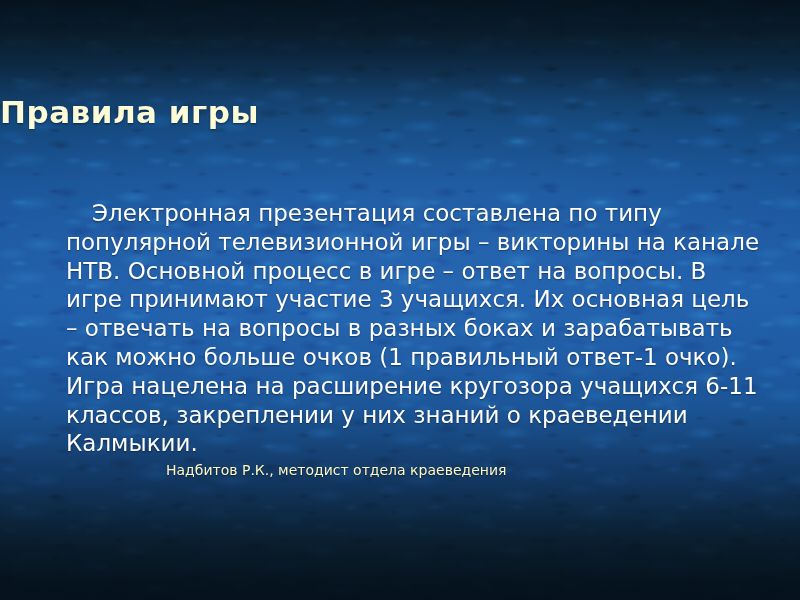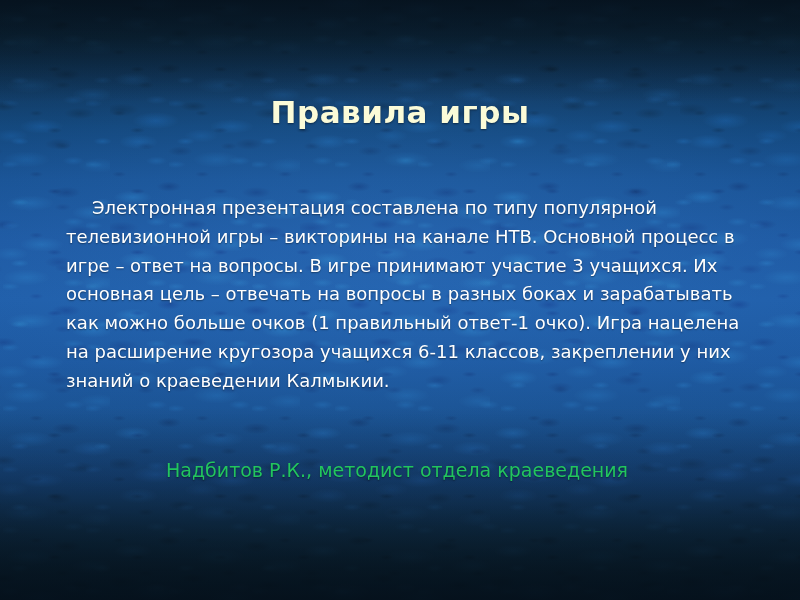--- a/index.html
+++ b/index.html
@@ -118,48 +118,47 @@
     position: absolute;
     inset: 0;
     z-index: 10;
   }
 
   #slide-title {
     position: absolute;
     left: 0;
     right: 0;
     top: 74px;
-    text-align: center;
     color: #fbfbd8;
     font-size: 31px;
     font-weight: 600;
     letter-spacing: 0.5px;
     line-height: 1.1;
     text-shadow: 0 1px 2px rgba(0,0,0,0.45);
   }
 
   #body-paragraph {
     position: absolute;
     left: 66px;
     top: 176px;
     width: 700px;
     color: #ffffff;
-    font-size: 18px;
+    font-size: 23px;
     line-height: 28.8px;
     text-indent: 26px;
     text-align: left;
     text-shadow: 0 1px 1.5px rgba(0,0,0,0.40);
   }
 
   #attribution {
     position: absolute;
     left: 166px;
     top: 459px;
-    color: #22c55e;
-    font-size: 19px;
+    color: #fef9c3;
+    font-size: 14px;
     line-height: 22px;
     text-shadow: 0 1px 1.5px rgba(0,0,0,0.40);
   }
   #attribution .line { display: block; white-space: pre; }
   #attribution .line.indent { padding-left: 4px; }
 </style>
 </head>
 <body>
 
 <div id="slide">

